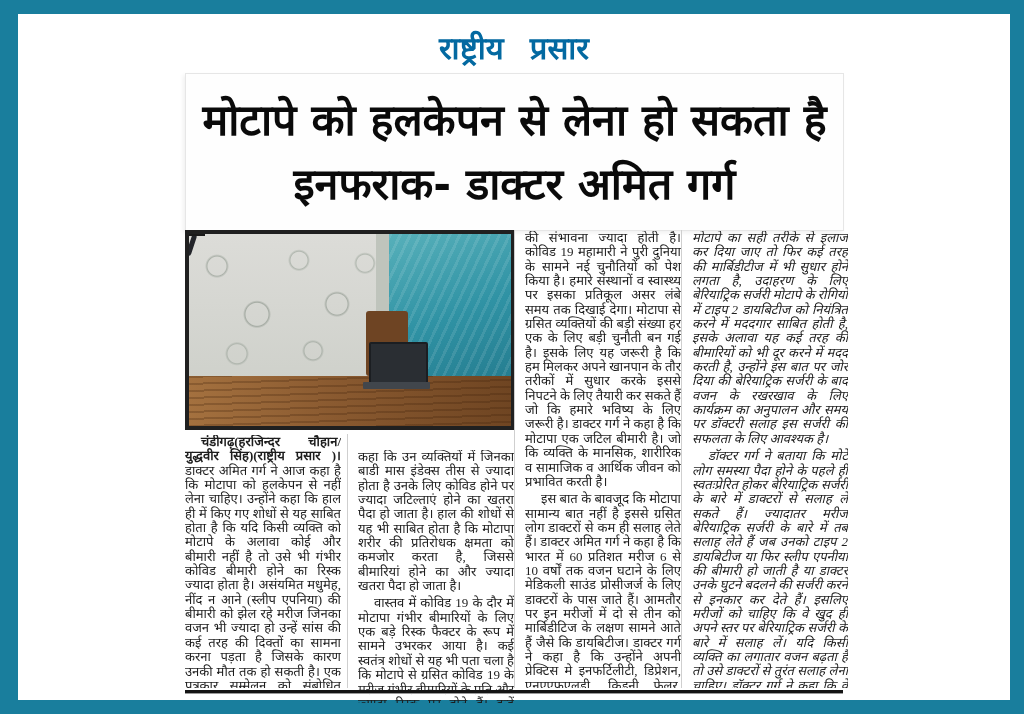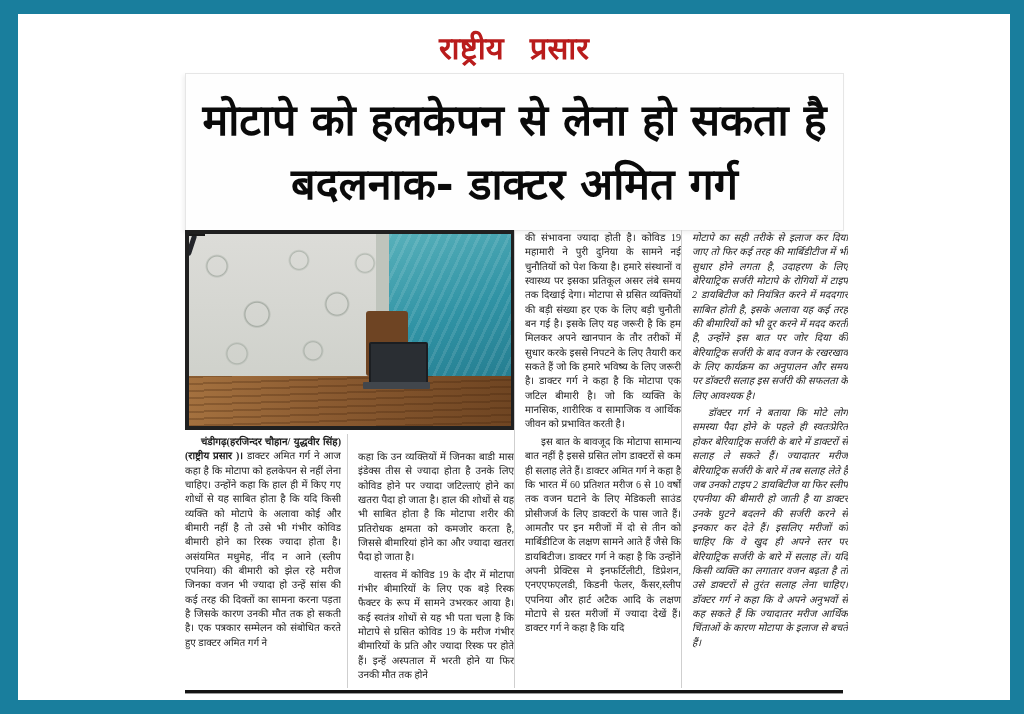--- a/index.html
+++ b/index.html
@@ -13,21 +13,21 @@
     background:#ffffff;
   }
   
   .masthead{
     position:absolute;left:0;top:8px;width:100%;height:52px;
     display:flex;align-items:center;justify-content:center;
   }
   .masthead-inner{position:relative;display:flex;align-items:flex-end;gap:2px;}
   .masthead-word{
     font-family:"DejaVu Sans","Liberation Sans",sans-serif;
-    font-weight:800;font-size:31px;color:#b91c1c;line-height:1;letter-spacing:0px;
+    font-weight:800;font-size:31px;color:#0369a1;line-height:1;letter-spacing:0px;
   }
   .sun{
     position:relative;width:30px;height:30px;margin:0 -4px -2px -4px;z-index:-1;
     align-self:flex-start;
   }
   .sun-core{
     position:absolute;left:4px;top:10px;width:22px;height:12px;
     background:radial-gradient(ellipse at 50% 100%, #ffd24a 0%, #f6a01b 60%, #ef8d12 100%);
     border-radius:22px 22px 4px 4px;
   }
@@ -50,21 +50,21 @@
     display:flex;flex-direction:column;align-items:center;justify-content:center;
   }
   .headline-line{
     font-family:"DejaVu Sans","Liberation Sans",sans-serif;
     font-weight:800;color:#0a0a0a;font-size:43px;line-height:1.5;
     white-space:nowrap;
   }
   
   .col{
     position:absolute;width:156px;
-    font-size:10px;line-height:14.35px;text-align:justify;color:#1d1d1d;
+    font-size:13px;line-height:14.35px;text-align:justify;color:#1d1d1d;
     overflow:hidden;
   }
   .col p{margin:0;}
   .col p.indent{text-indent:16px;}
   .col p + p{margin-top:3px;}
   .dateline{font-weight:700;}
   .vrule{position:absolute;top:216px;width:1px;height:458px;background:#cfcfcf;}
   .bottom-rule{
     position:absolute;left:167px;top:676px;width:658px;height:3px;background:#141414;
     border-bottom:1px solid #9a9a9a;
@@ -124,21 +124,21 @@
       <span class="sun">
         <span class="sun-rays"></span>
         <span class="sun-core"></span>
       </span>
       <span class="masthead-word">प्रसार</span>
     </div>
   </div>
 
   <div class="headline-box">
     <div class="headline-line">मोटापे को हलकेपन से लेना हो सकता है</div>
-    <div class="headline-line">बदलनाक- डाक्टर अमित गर्ग</div>
+    <div class="headline-line">इनफराक- डाक्टर अमित गर्ग</div>
   </div>
 
   <div class="photo">
     <div class="wall-left"></div>
     <div class="door-strip"></div>
     <div class="wall-right"></div>
     <div class="chair"></div>
 
     <div class="person">
       <div class="torso" style="left:4%;top:46%;width:24%;height:36%;background:#1d1d22;"></div>

